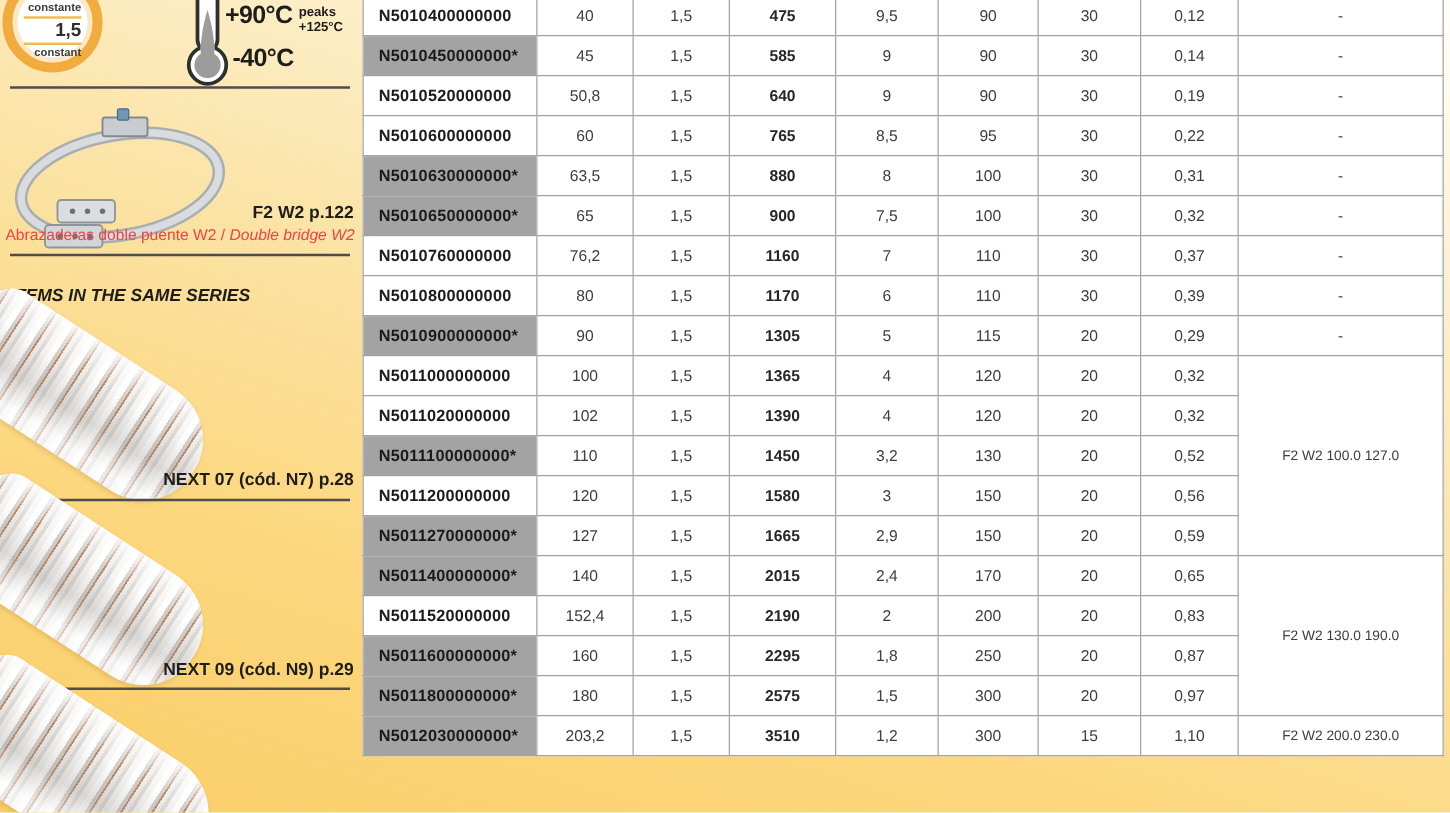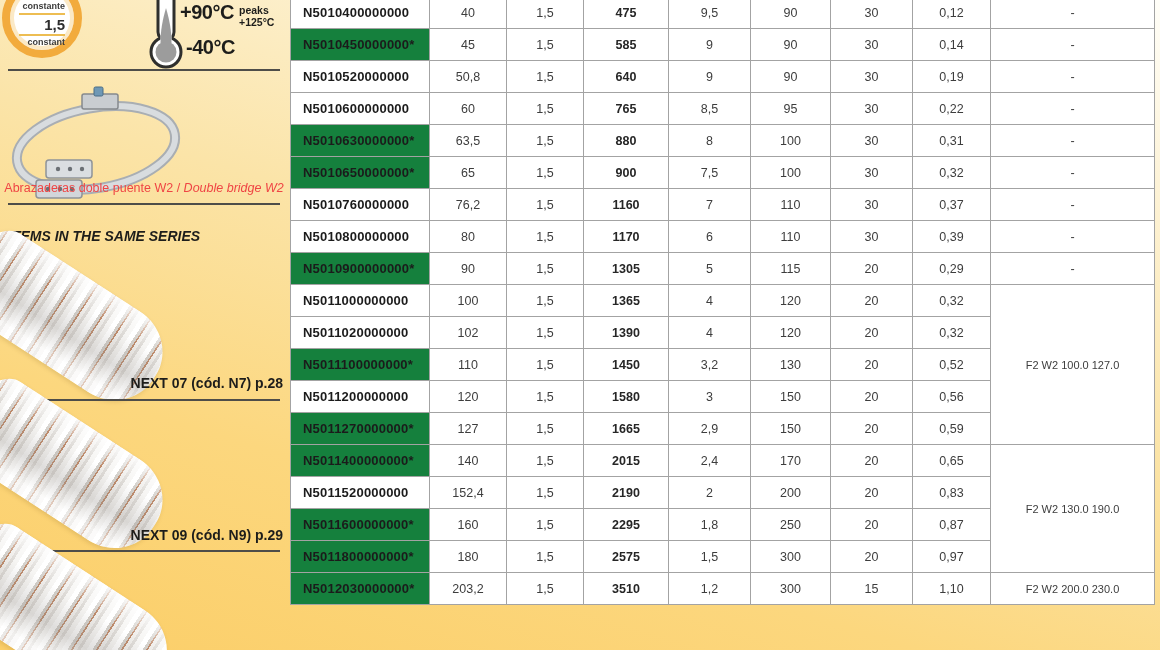--- a/index.html
+++ b/index.html
@@ -46,21 +46,21 @@
   .next1{top:375px;}
   .next2{top:527px;}
   
   .table-wrap{position:absolute;left:290px;top:-4px;}
   table{border-collapse:collapse;table-layout:fixed;width:864px;background:#fff;}
   td{
     border:1px solid #a3a3a3;height:31px;padding:0;text-align:center;
     font-size:12.5px;color:#3d3d3d;white-space:nowrap;overflow:hidden;
   }
   td.code{text-align:left;padding-left:12px;font-weight:bold;color:#1b1b1b;font-size:13px;letter-spacing:.2px;}
-  td.hl{background:#15803d;}
+  td.hl{background:#a3a3a3;}
   td.strong{font-weight:bold;color:#262626;}
   td.merge{font-size:11px;color:#3d3d3d;}
 </style>
 </head>
 <body>
 
 <div class="sidebar">
 
   <div class="badge">
     <div class="badge-inner">
@@ -96,20 +96,21 @@
     <rect x="90" y="1" width="9" height="9" rx="1.5" fill="#6f98b5" stroke="#4a6c85" stroke-width="1"></rect>
     <rect x="42" y="74" width="46" height="18" rx="3" fill="#dadee1" stroke="#8f9499" stroke-width="1.5"></rect>
     <circle cx="54" cy="83" r="2.2" fill="#6b7075"></circle>
       <circle cx="66" cy="83" r="2.2" fill="#6b7075"></circle>
       <circle cx="78" cy="83" r="2.2" fill="#6b7075"></circle>
     <rect x="32" y="94" width="46" height="18" rx="3" fill="#d2d6da" stroke="#8f9499" stroke-width="1.5"></rect>
     <circle cx="44" cy="103" r="2.2" fill="#6b7075"></circle>
       <circle cx="56" cy="103" r="2.2" fill="#6b7075"></circle>
       <circle cx="68" cy="103" r="2.2" fill="#6b7075"></circle>
   </svg>
+  <div class="ref-label">F2 W2 p.122</div>
   <div class="clamp-caption">
     <span class="es">Abrazaderas doble puente W2 / </span><span class="en">Double bridge W2</span>
   </div>
 
   <div class="divider" style="top:203px"></div>
 
   <div class="series-en">ITEMS IN THE SAME SERIES</div>
 
   <div class="hose hose1"></div>
   <div class="next-label next1">NEXT 07 (cód. N7) p.28</div>

